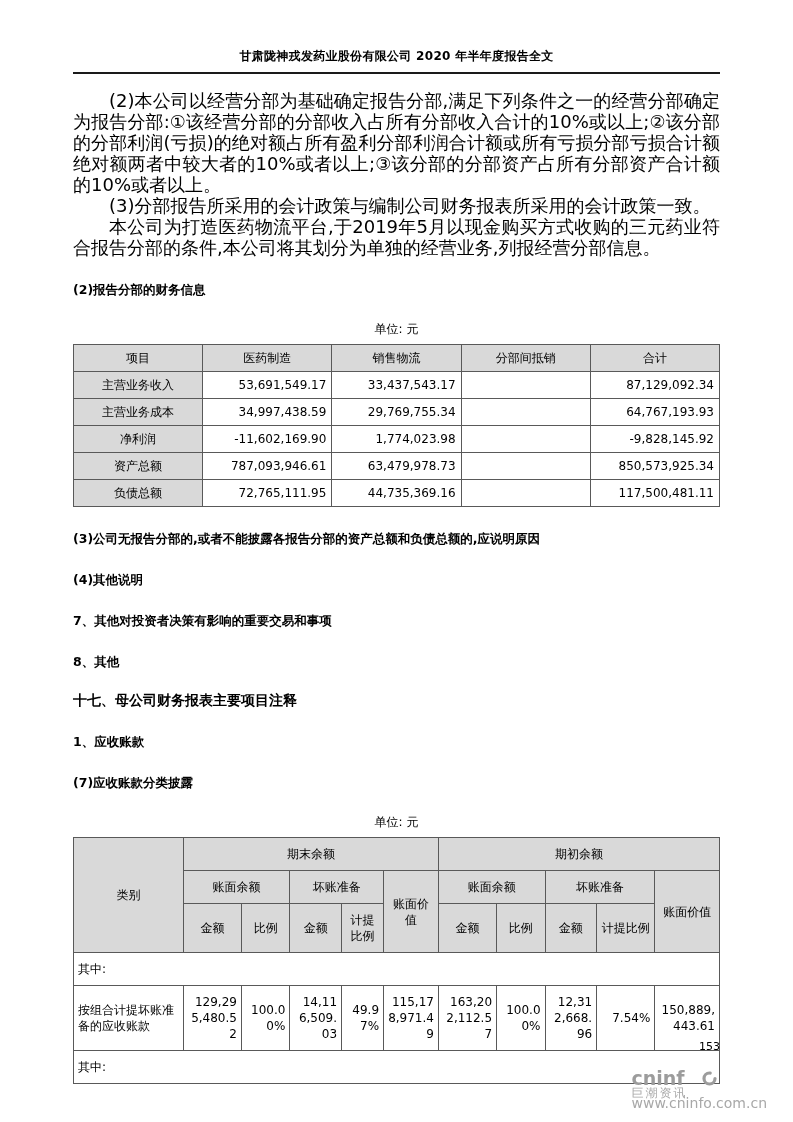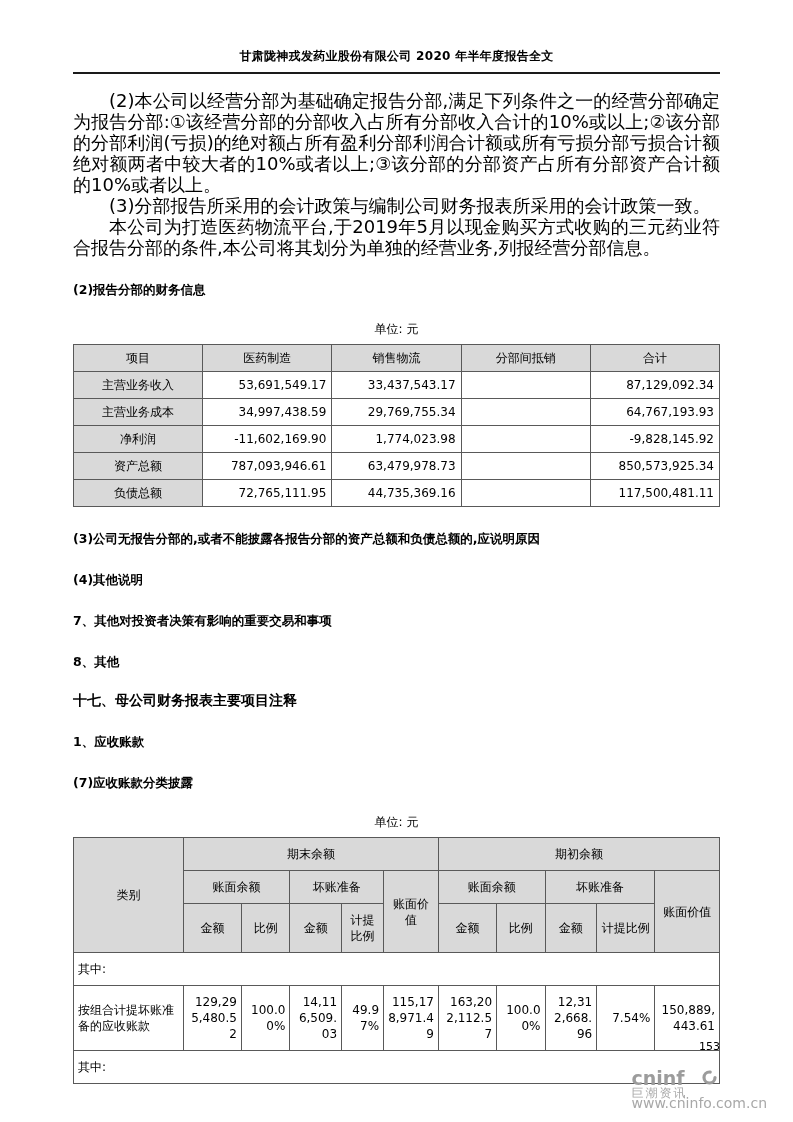--- a/index.html
+++ b/index.html
@@ -42,21 +42,21 @@
   .rcv-table col.w-bv1  { width:8.5%; }
   .rcv-table col.w-amt3 { width:9%; }
   .rcv-table col.w-rat2 { width:7.5%; }
   .rcv-table col.w-amt4 { width:8%; }
   .rcv-table col.w-prv2 { width:9%; }
   .rcv-table col.w-bv2  { width:10%; }
 
   
   .page-number { position:absolute; right:73px; top:1040px; font-size:11px;margin-left:8px; }
   .watermark { position:absolute; right:26px; bottom:14px; color:#a8a8a8; }
-  .wm-logo { display:flex; align-items:flex-start; gap:16px; }
+  .wm-logo { display:flex; align-items:center; gap:16px; }
   .wm-brand { font-size:19px; font-weight:bold; color:#9c9c9c; line-height:18px; }
   .wm-sub { font-size:12px; letter-spacing:2px; color:#a8a8a8; line-height:10px; margin-top:1px; }
   .wm-url { font-size:14px; letter-spacing:0; color:#a8a8a8; line-height:10px; }
 </style>
 </head>
 <body>
 
 <div class="page">
 
   <header>

